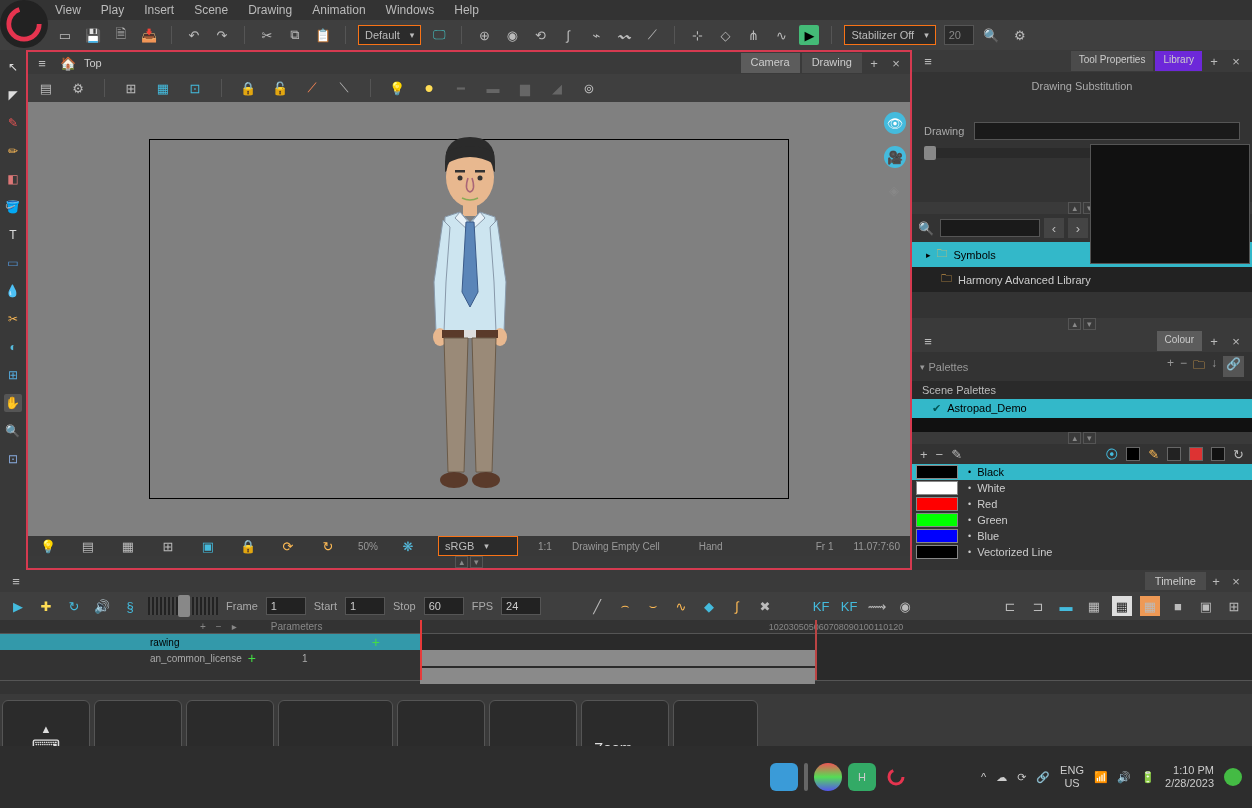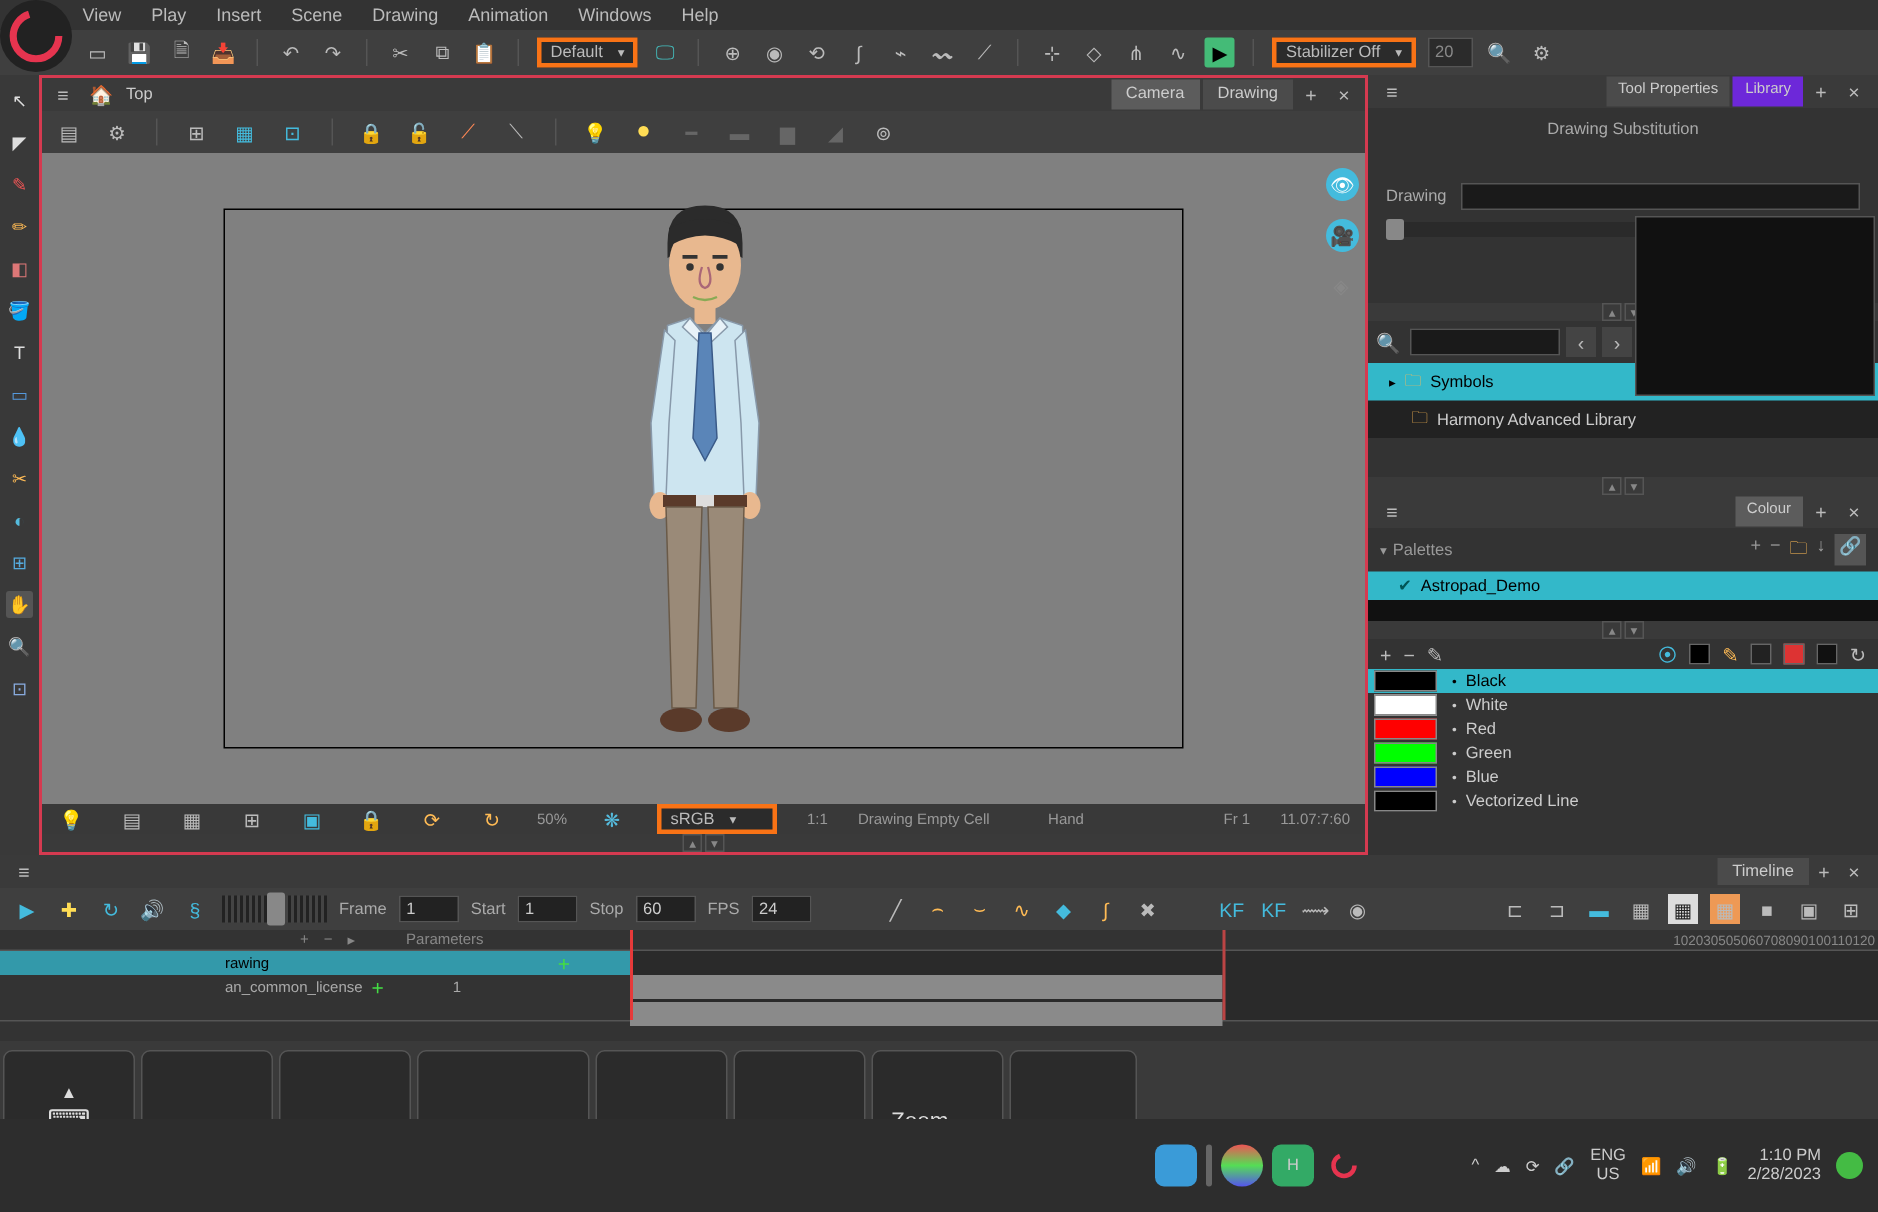--- a/index.html
+++ b/index.html
@@ -4,21 +4,21 @@
 <style>
 * { margin:0; padding:0; box-sizing:border-box; font-family: Arial, sans-serif; user-select:none; }
 body { width:1252px; height:808px; background:#3a3a3a; overflow:hidden; position:relative; color:#ccc; font-size:11px;}
 .menubar { background:#333; height:20px; display:flex; align-items:center; padding-left:55px; gap:20px; font-size:12px; color:#bbb;}
 .menubar span { cursor:default; }
 .logo { position:absolute; top:0; left:0; width:48px; height:48px; background:#222; border-radius:50%; z-index:5; display:flex;align-items:center;justify-content:center;}
 .logo svg{width:38px;height:38px;}
 .toolbar2 { background:#3f3f3f; height:30px; display:flex; align-items:center; padding-left:55px; gap:8px;}
 .ico { width:20px;height:20px; display:inline-flex;align-items:center;justify-content:center; color:#bbb; font-size:13px; cursor:default;}
 .sep { width:1px; height:18px; background:#555; margin:0 4px;}
-.dropdown { background:#2b2b2b; border:3px solid #f97316; height:20px; display:flex; align-items:center; padding:0 6px; font-size:11px; color:#bbb; gap:10px;}
+.dropdown { background:#2b2b2b; border:1px solid #f97316; height:20px; display:flex; align-items:center; padding:0 6px; font-size:11px; color:#bbb; gap:10px;}
 .dropdown::after{content:'▾'; font-size:9px;}
 .main-row { display:flex; height:520px; }
 .left-tools { width:26px; background:#393939; display:flex; flex-direction:column; align-items:center; padding-top:8px; gap:10px;}
 .tool { width:18px; height:18px; border-radius:2px; display:flex;align-items:center;justify-content:center; font-size:12px;}
 .viewport-wrap { flex:1; background:#333; display:flex; flex-direction:column; border:2px solid #d53a50;}
 .vp-tabs { height:22px; background:#3a3a3a; display:flex; align-items:center; padding:0 4px; gap:6px;}
 .vp-tabs .tabbar { margin-left:auto; display:flex; gap:2px;}
 .vp-tabs .tab { background:#4b4b4b; padding:3px 10px; font-size:11px; color:#ccc;}
 .vp-tabs .tab.active { background:#5c5c5c;}
 .vp-toolbar { height:28px; background:#3f3f3f; display:flex; align-items:center; padding-left:8px; gap:12px;}
@@ -65,21 +65,21 @@
 .scrollbar-h{height:14px;background:#333;border-top:1px solid #555;}
 .onscreen-keys { position:absolute; left:2px; top:608px; width:760px; height:180px;}
 .key-btn { position:absolute; background:#2b2b2b; border:1px solid #555; border-radius:6px; color:#ddd; font-size:15px; display:flex; align-items:flex-end; padding:8px 12px;}
 .taskbar { position:absolute; bottom:0; left:0; right:0; height:62px; background:#2d2d2d; display:flex; align-items:center; padding:0 10px;}
 .taskbar .tray { margin-left:auto; display:flex; align-items:center; gap:10px; font-size:11px; color:#ccc;}
 .taskbar .app-icons{display:flex;gap:6px; margin-left:760px;}
 .taskbar .app{ width:28px;height:28px;border-radius:6px; display:flex;align-items:center;justify-content:center;}
 .small-tabswitch{height:12px;background:#3a3a3a;display:flex;justify-content:center;gap:2px;font-size:9px;color:#888;}
 .small-tabswitch span{border:1px solid #555;padding:0 3px;line-height:10px;}
 .library-preview{position:absolute;right:2px;top:72px;width:160px;height:120px;background:#111;border:1px solid #555;}
-.ruler-marks{position:absolute;top:2px;left:0;right:0;display:flex;justify-content:flex-end;padding:0 2px;}
+.ruler-marks{position:absolute;top:2px;left:0;right:0;display:flex;justify-content:center;padding:0 2px;}
 .tl-layer{display:flex;align-items:center;height:16px;font-size:10px;color:#aaa;padding-left:150px;gap:6px;}
 .tl-layer.sel{background:#3399aa;color:#000;}
 </style>
 </head>
 <body>
 
 <div class="logo">
   <svg viewBox="0 0 40 40">
       <circle cx="20" cy="20" r="16" fill="none" stroke="#e6344f" stroke-width="5" stroke-dasharray="70 30"></circle>
     </svg>
@@ -325,20 +325,21 @@
         <span style="font-size:9px;margin-right:4px;">▾</span>
         <span>Palettes</span>
         <div class="icons">
           <span>+</span>
           <span>−</span>
           <span style="color:#fb5">🗀</span>
           <span>↓</span>
           <span style="background:#555;padding:1px 3px;">🔗</span>
         </div>
       </div>
+      <div class="pal-section">Scene Palettes</div>
       <div class="pal-item">
         <span style="color:#055;margin-right:6px;">✔</span><span>Astropad_Demo</span>
       </div>
       <div style="height:14px;background:#111"></div>
       <div class="small-tabswitch">
           <span>▴</span>
           <span>▾</span>
         </div>
       <div class="swatch-bar">
         <span>+</span>

